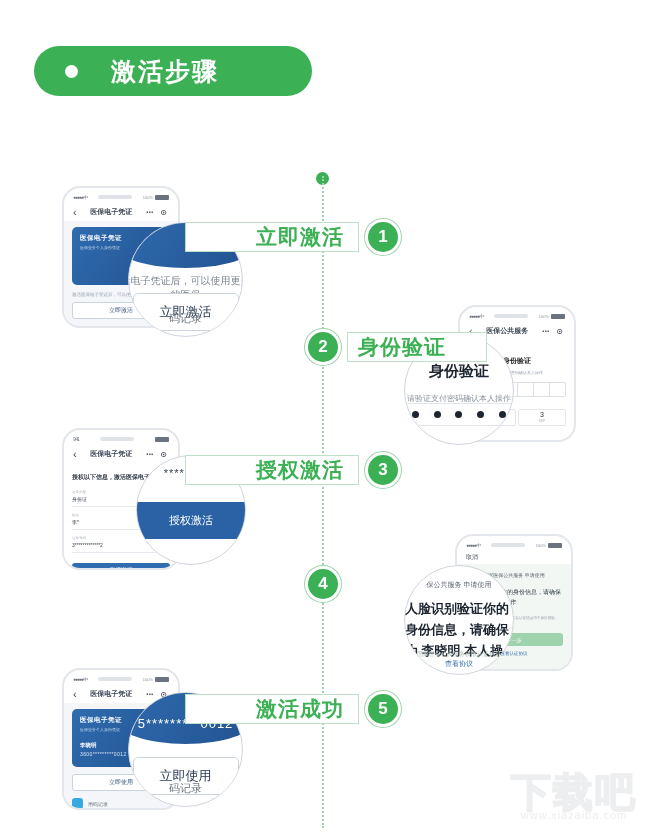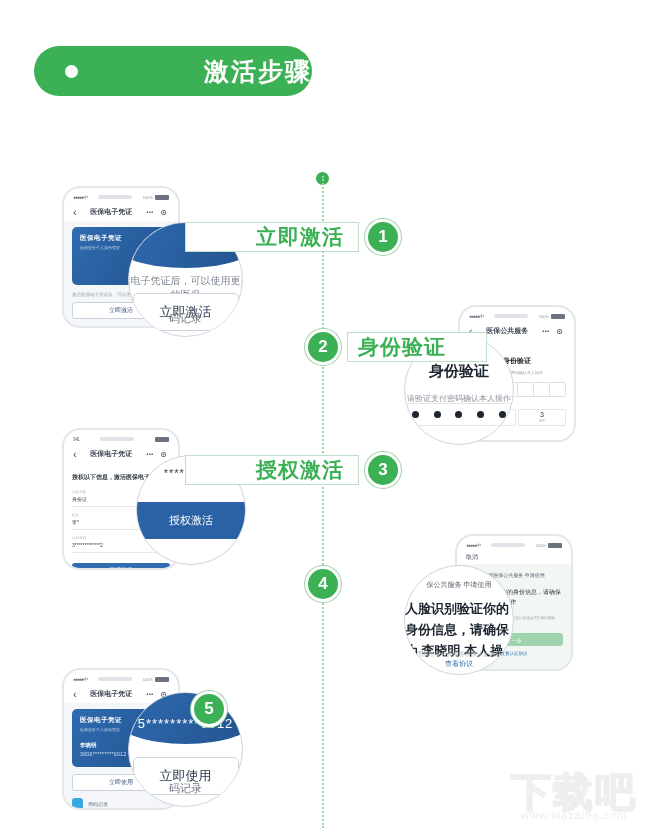--- a/index.html
+++ b/index.html
@@ -4,21 +4,21 @@
 <style>
   html,body{margin:0;padding:0;}
   body{
     width:651px;height:839px;background:#ffffff;
     font-family:"Liberation Sans","DejaVu Sans",sans-serif;
     position:relative;overflow:hidden;
   }
   
   .header-pill{
     position:absolute;left:34px;top:46px;width:278px;height:50px;
-    background:#3cb054;border-radius:25px;display:flex;align-items:center;justify-content:space-between;
+    background:#3cb054;border-radius:25px;display:flex;align-items:center;
   }
   .header-dot{width:13px;height:13px;border-radius:50%;background:#ffffff;margin-left:31px;}
   .header-title{
     color:#ffffff;font-size:25px;font-weight:bold;margin-left:33px;letter-spacing:2px;
   }
 
   
   .timeline{
     position:absolute;left:322px;top:176px;width:2px;height:652px;
     border-left:2px dotted #9ed3ab;
@@ -392,20 +392,23 @@
   </div>
   <div class="mag" style="left:128px;top:692px;width:115px;height:115px;">
     <div class="mag-cardstrip arc" style="height:45%;"></div>
     <div class="mag-num">5*********0012</div>
     <div class="mag-inner">
       <div class="mag-btn" style="position:absolute;top:57%;">立即使用</div>
     </div>
     <div class="mag-foot">码记录</div>
   </div>
   <div class="label-wrap lab-right" style="left:185px;top:694px;">
+    <div class="label-box">
+      <span class="label-text">激活成功</span>
+    </div>
     <div class="badge">5</div>
   </div>
 </div>
 
 <div class="wm">
   <div class="wm-main">下载吧</div>
   <div class="wm-sub">www.xiazaiba.com</div>
 </div>
 
 </body></html>

